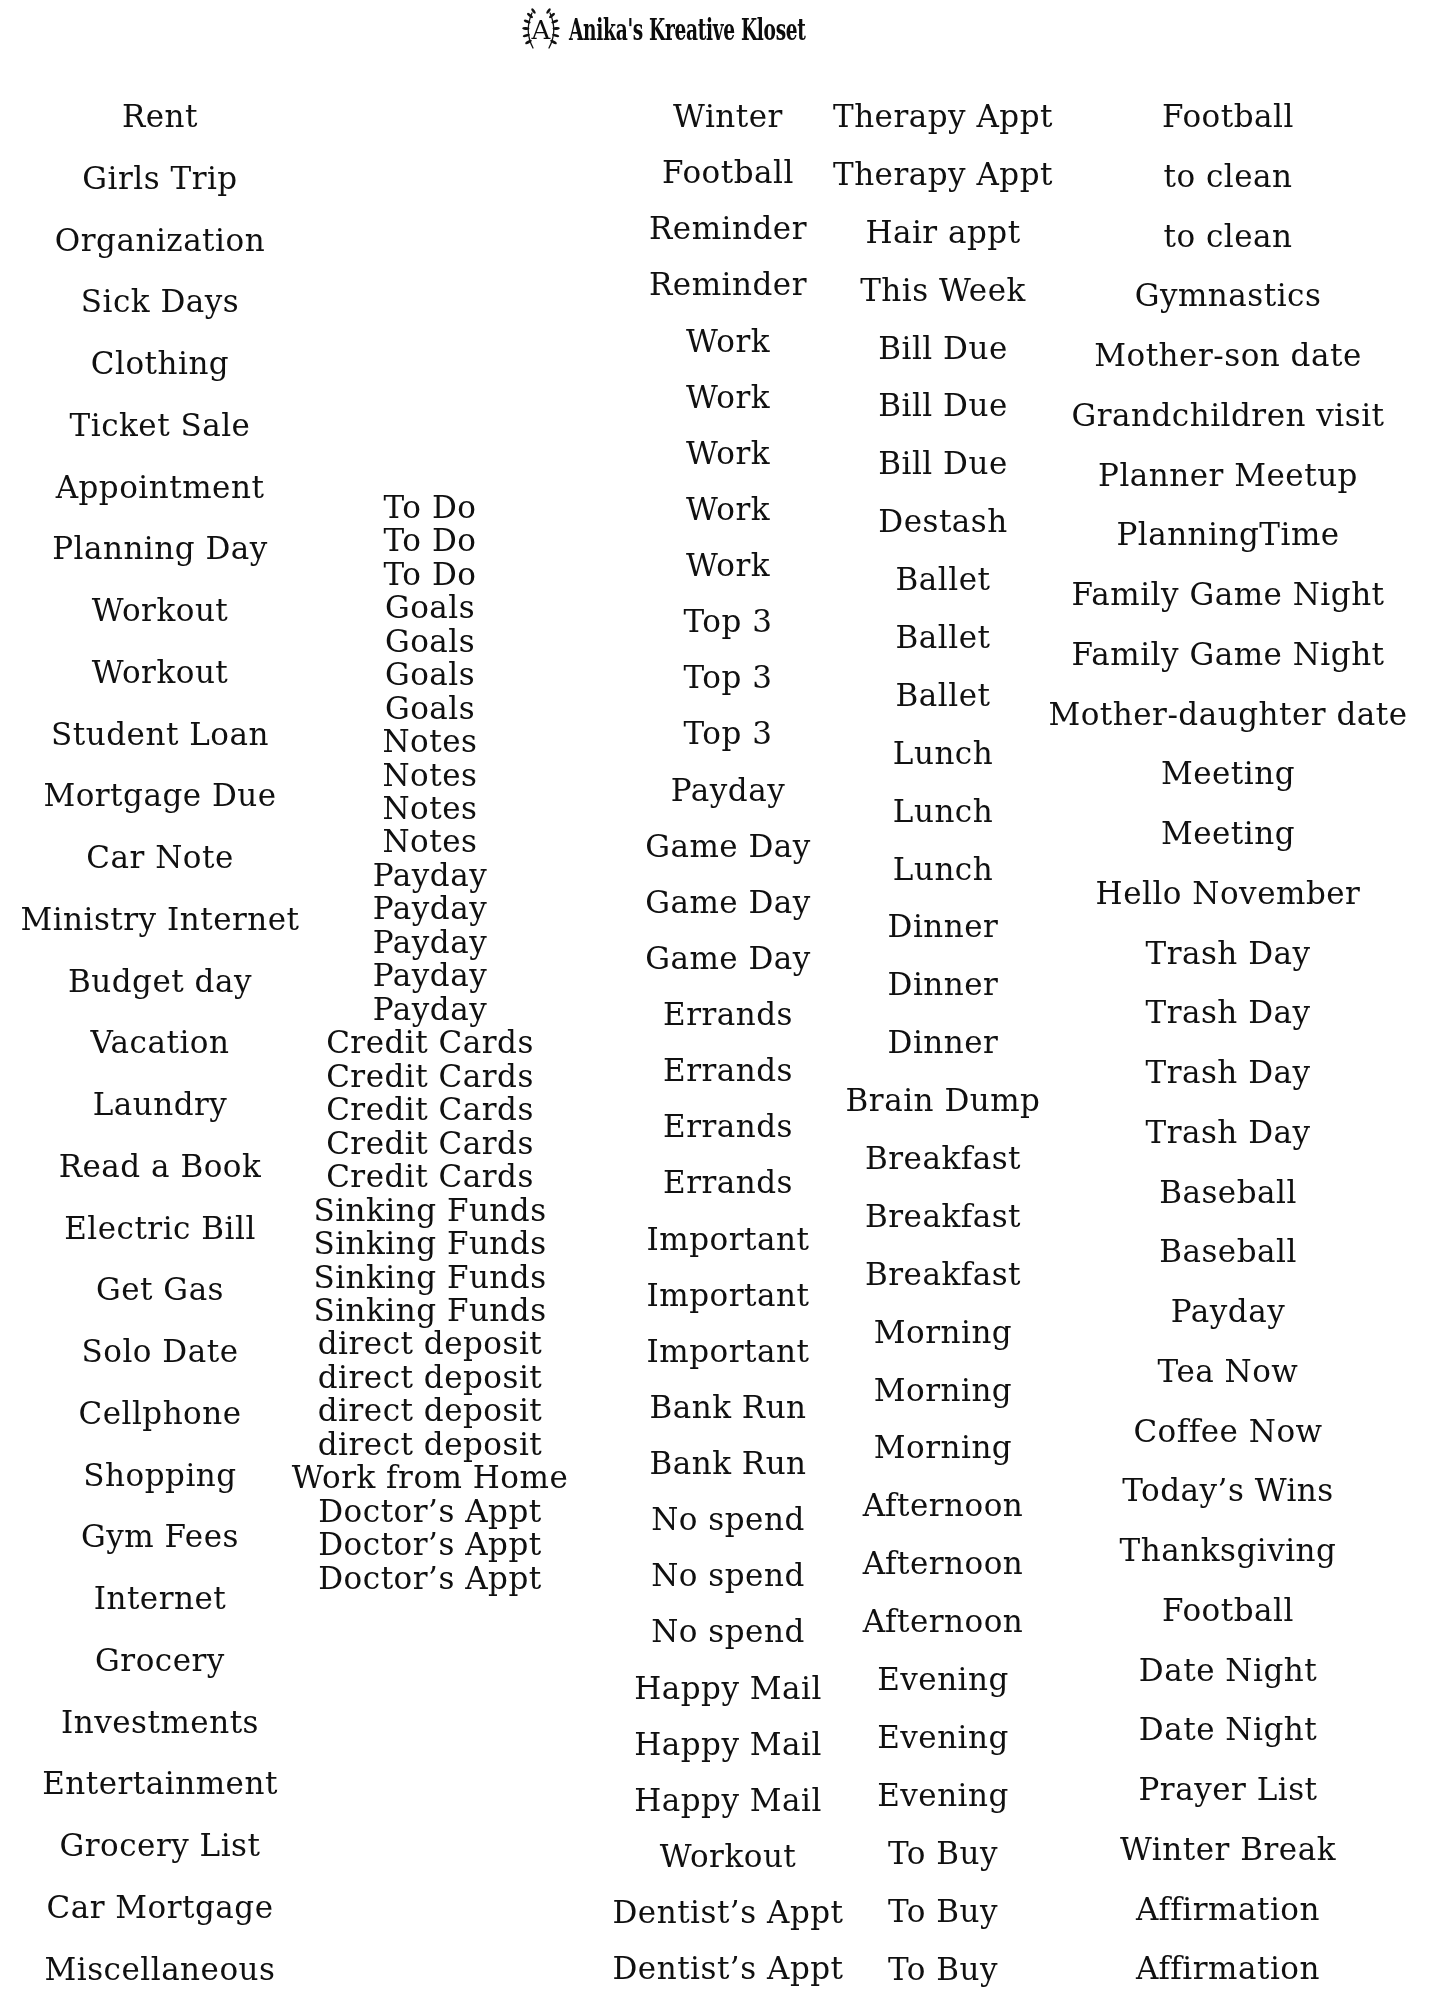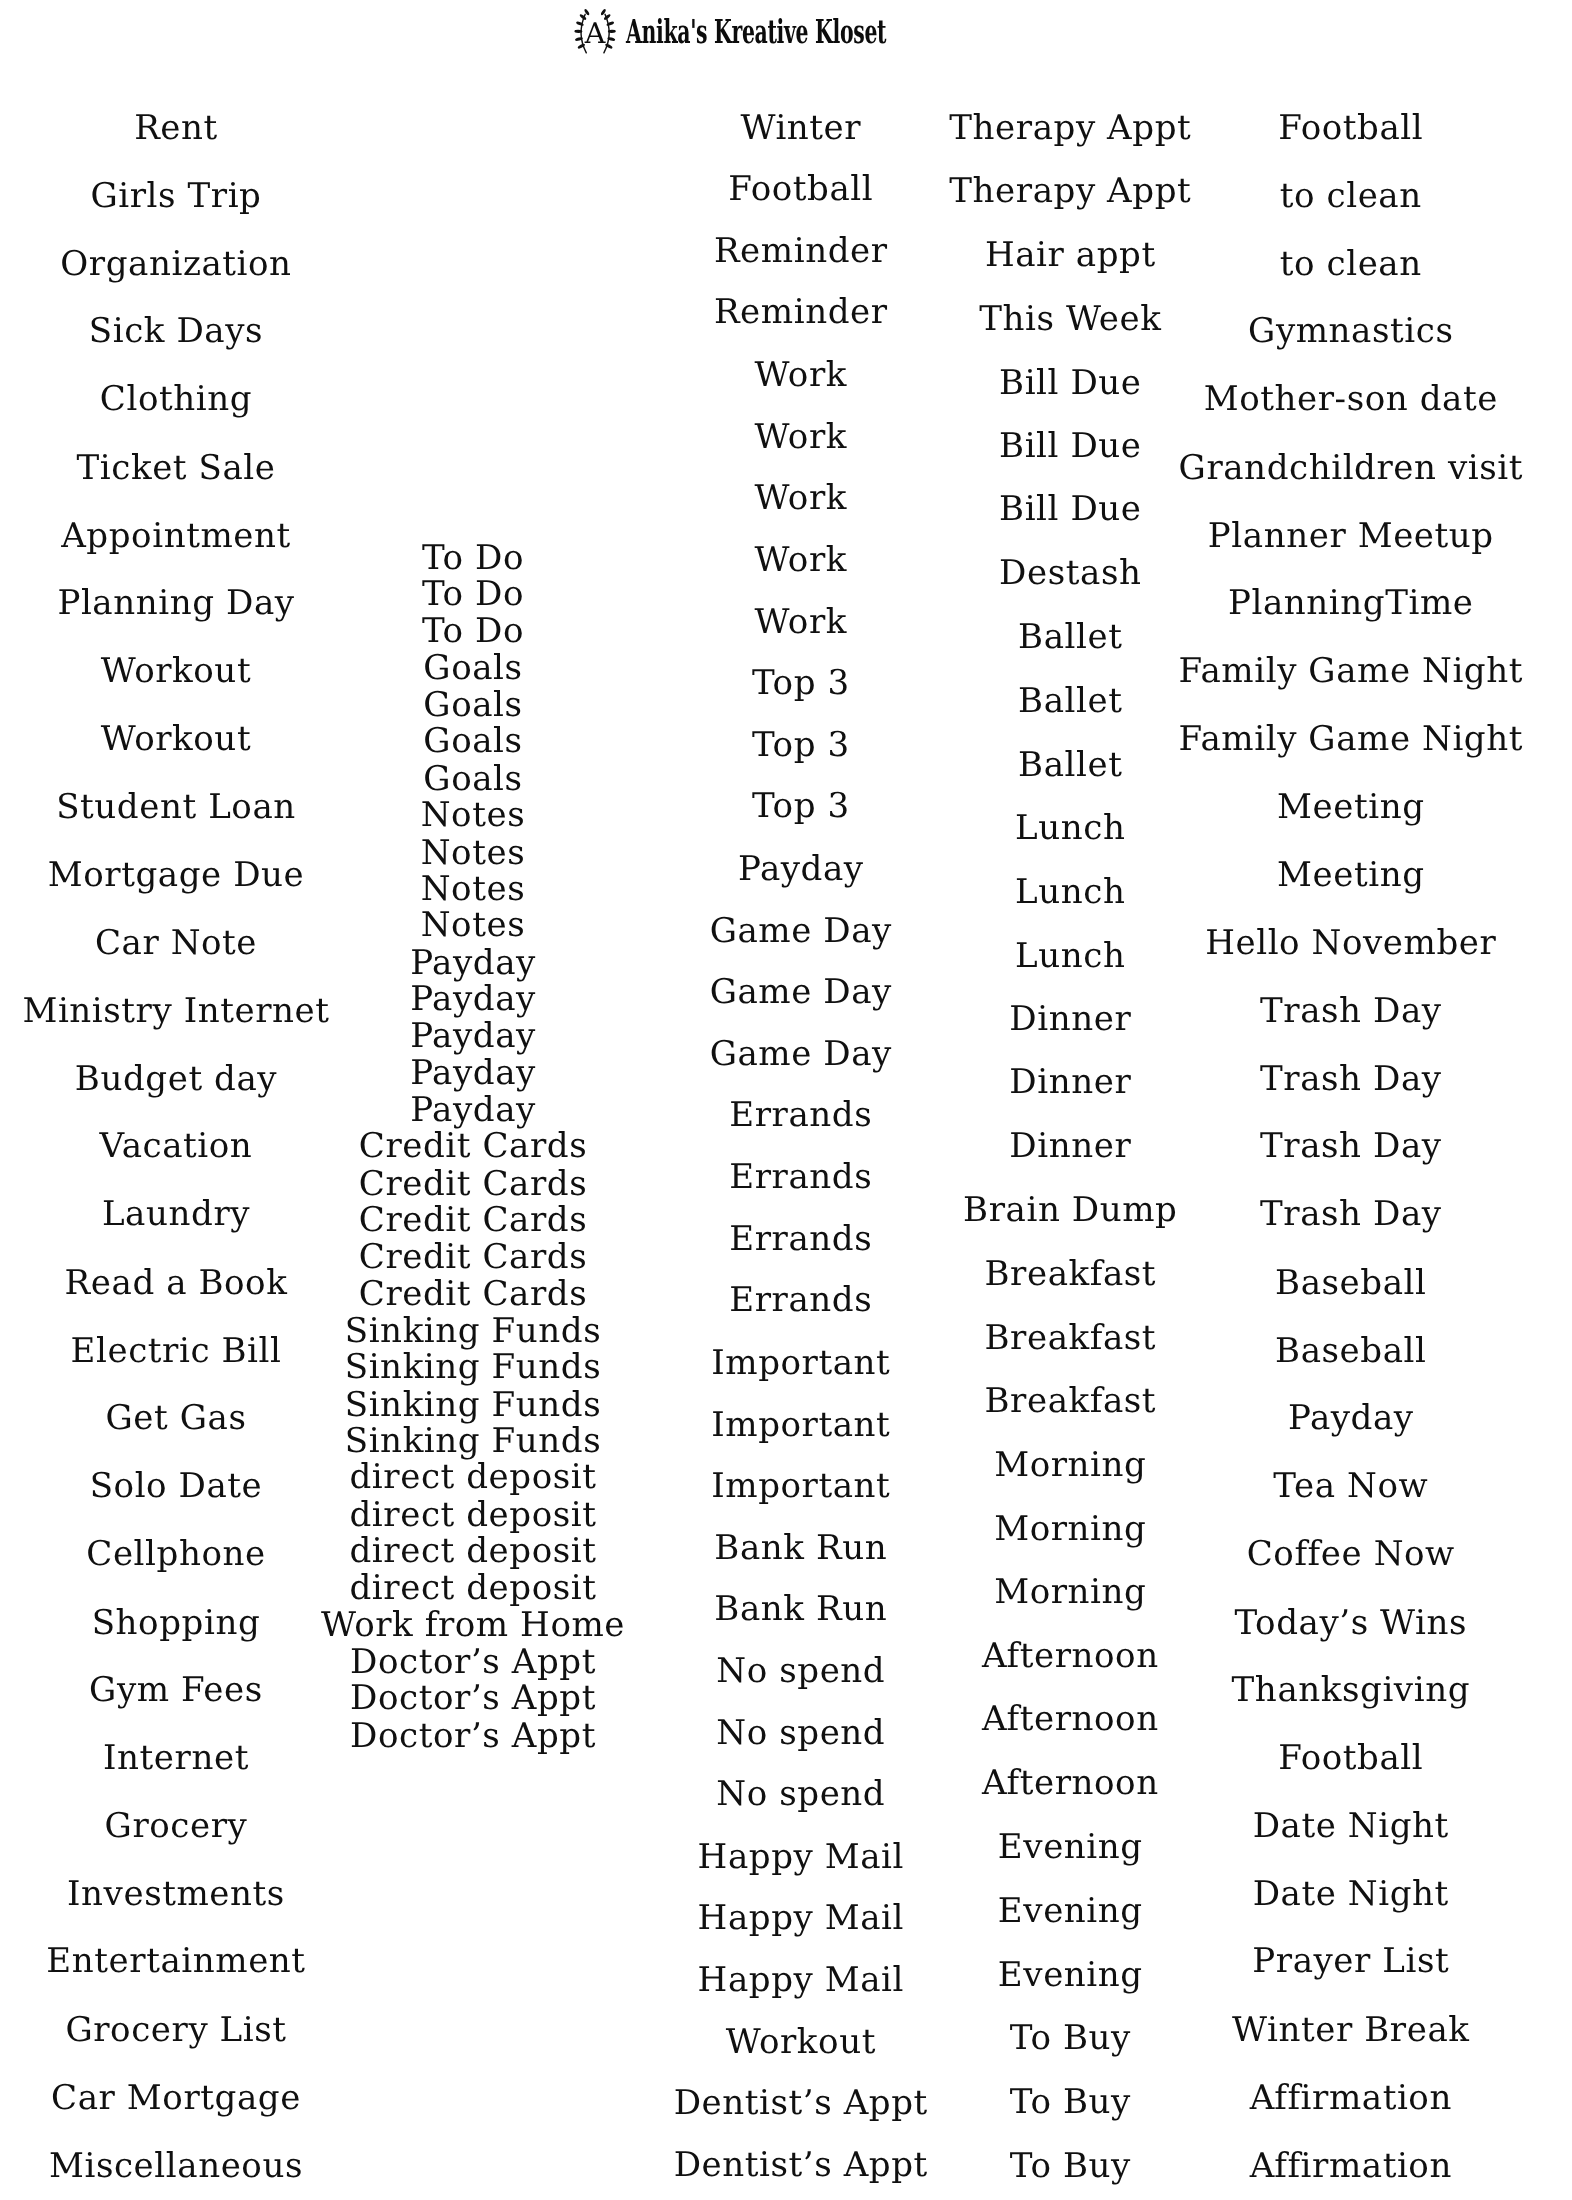--- a/index.html
+++ b/index.html
@@ -39,21 +39,21 @@
     top: 0; height: 100%;
     display: flex;
     flex-direction: column;
     justify-content: space-between;
     align-items: center;
     text-align: center;
   }
   .col-1 { left: 10px;   width: 300px; }
   .col-2 { left: 280px;  width: 300px; justify-content: center; }
   .col-3 { left: 578px;  width: 300px; }
-  .col-4 { left: 823px;  width: 300px; }
+  .col-4 { left: 793px;  width: 300px; }
   .col-5 { left: 1028px; width: 400px; }
   .item {
     font-size: 31px;
     line-height: 1.08;
     letter-spacing: 0.5px;
     white-space: nowrap;
     color: #101010;
   }
   .logo { flex: 0 0 auto; }
 </style>
@@ -229,20 +229,21 @@
       <div class="item">Football</div>
       <div class="item">to clean</div>
       <div class="item">to clean</div>
       <div class="item">Gymnastics</div>
       <div class="item">Mother-son date</div>
       <div class="item">Grandchildren visit</div>
       <div class="item">Planner Meetup</div>
       <div class="item">PlanningTime</div>
       <div class="item">Family Game Night</div>
       <div class="item">Family Game Night</div>
+      <div class="item">Mother-daughter date</div>
       <div class="item">Meeting</div>
       <div class="item">Meeting</div>
       <div class="item">Hello November</div>
       <div class="item">Trash Day</div>
       <div class="item">Trash Day</div>
       <div class="item">Trash Day</div>
       <div class="item">Trash Day</div>
       <div class="item">Baseball</div>
       <div class="item">Baseball</div>
       <div class="item">Payday</div>

